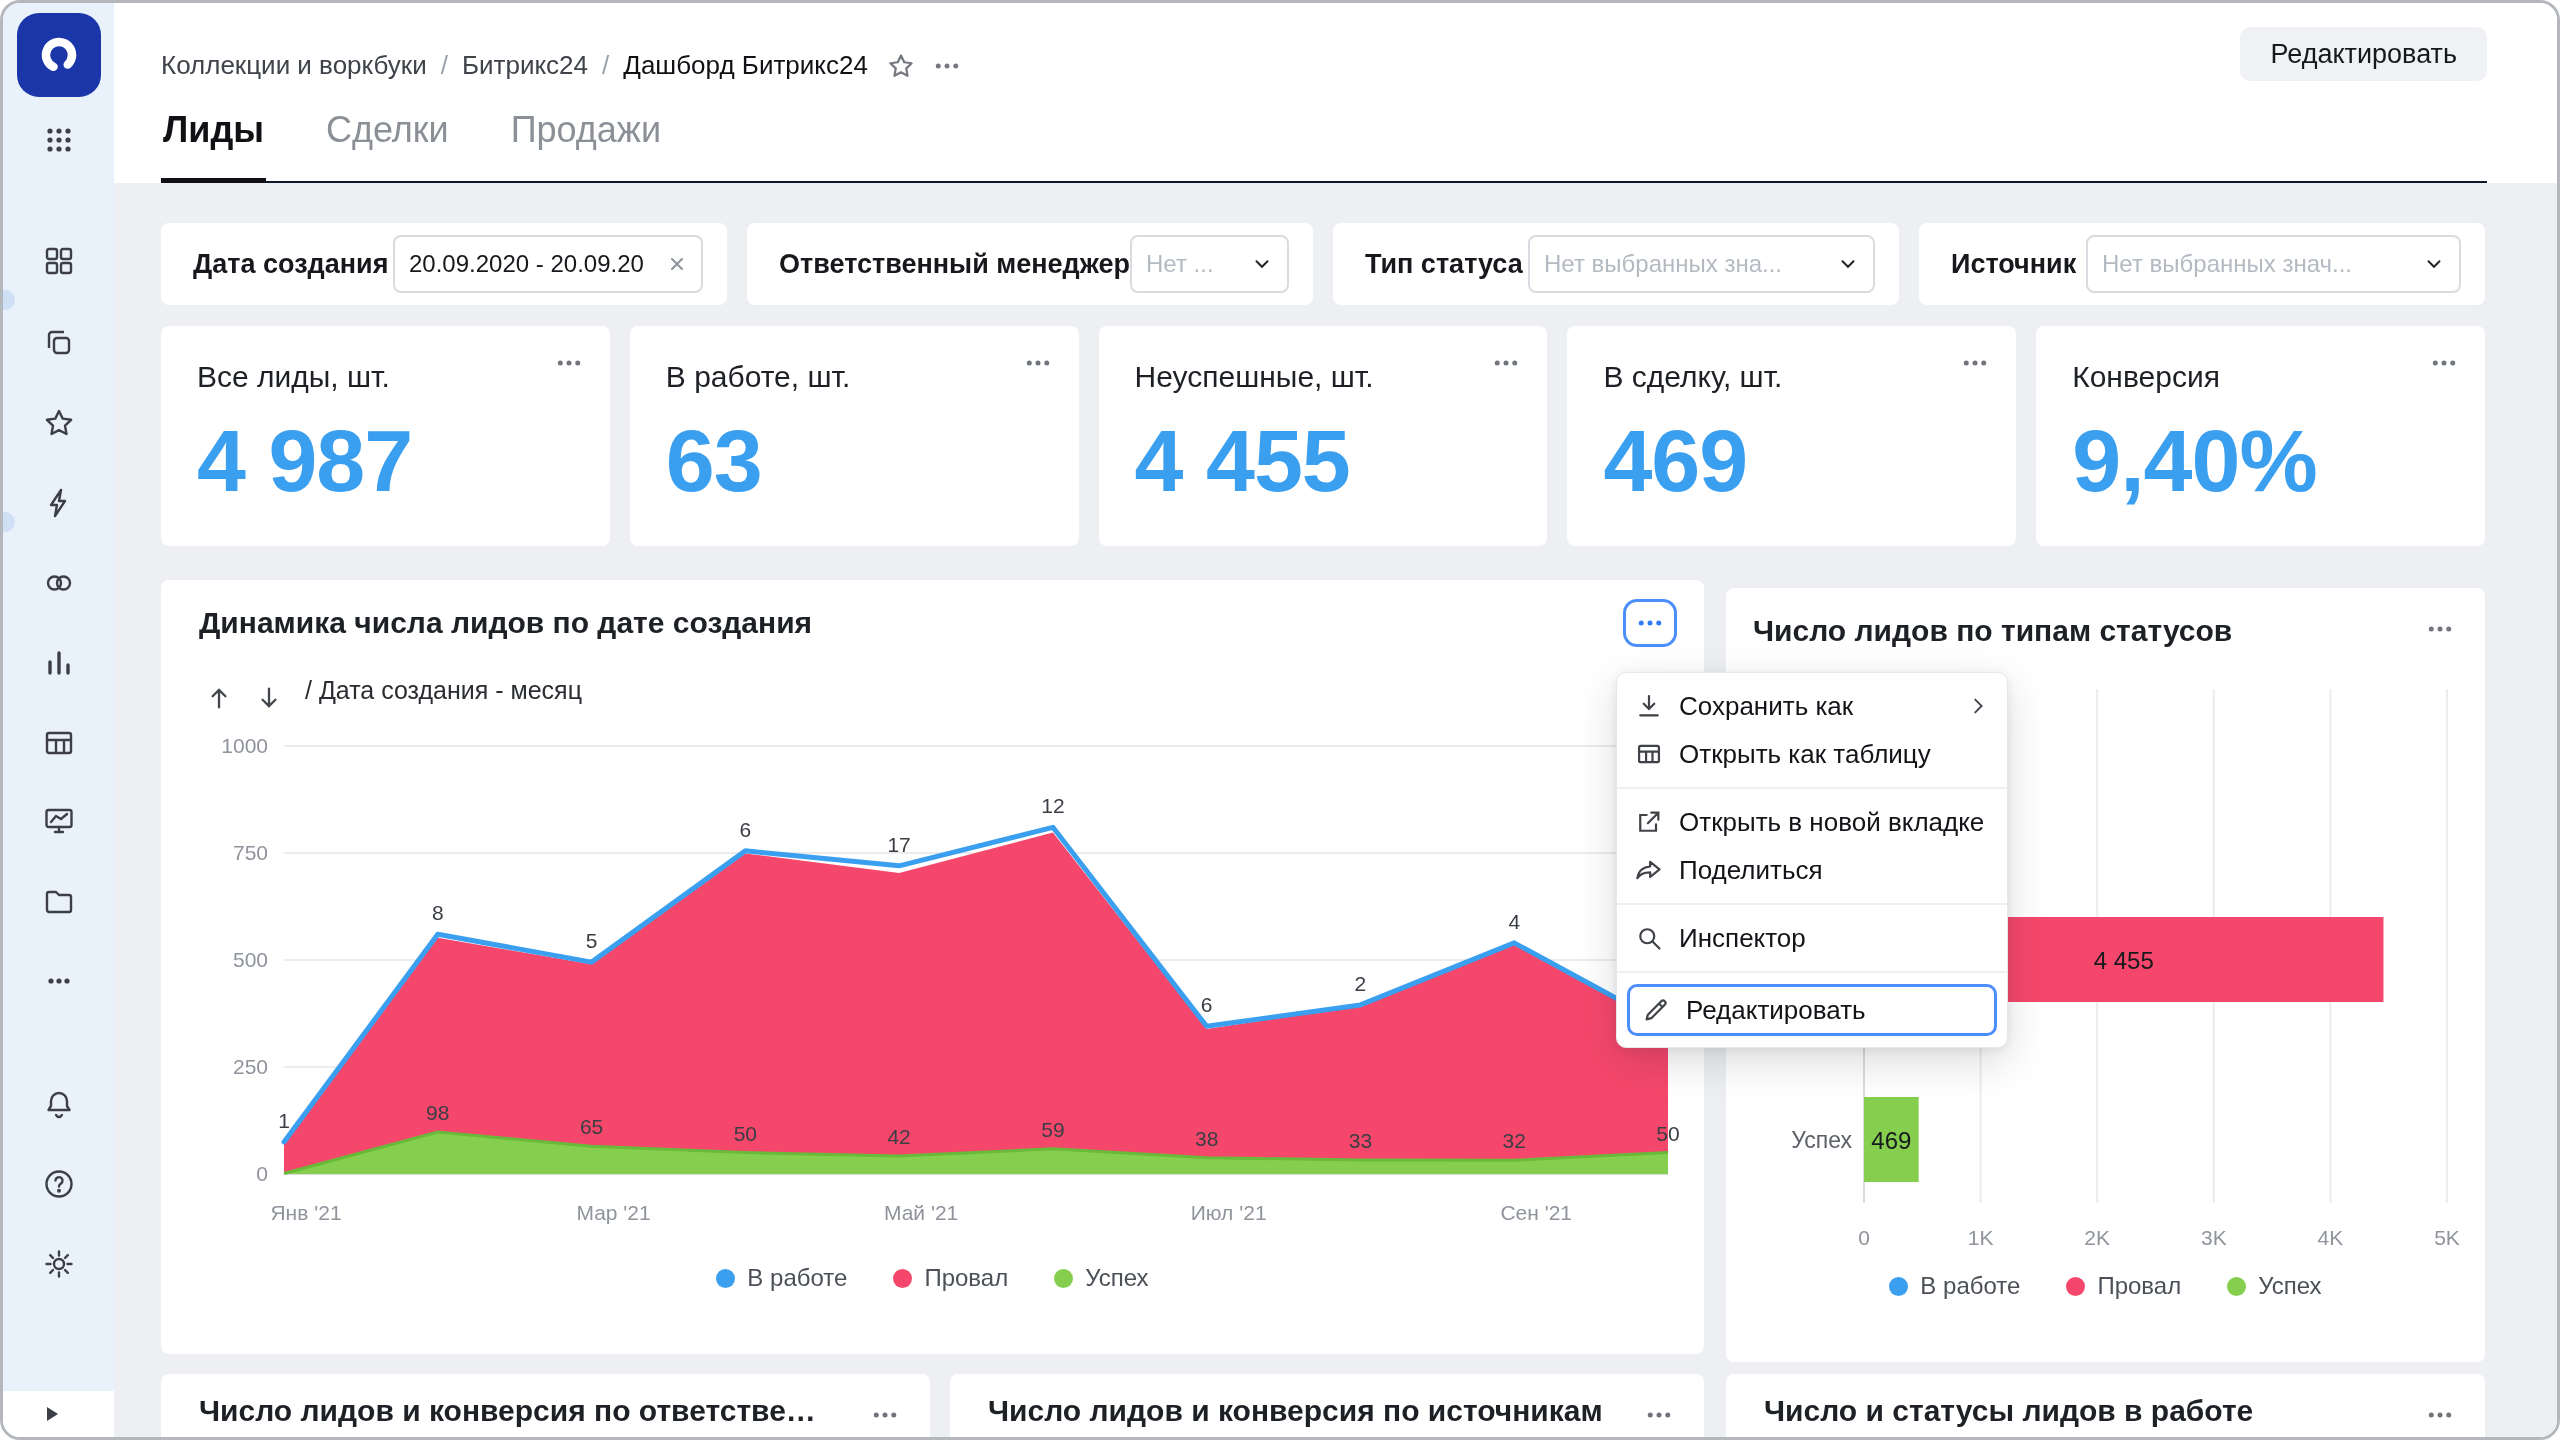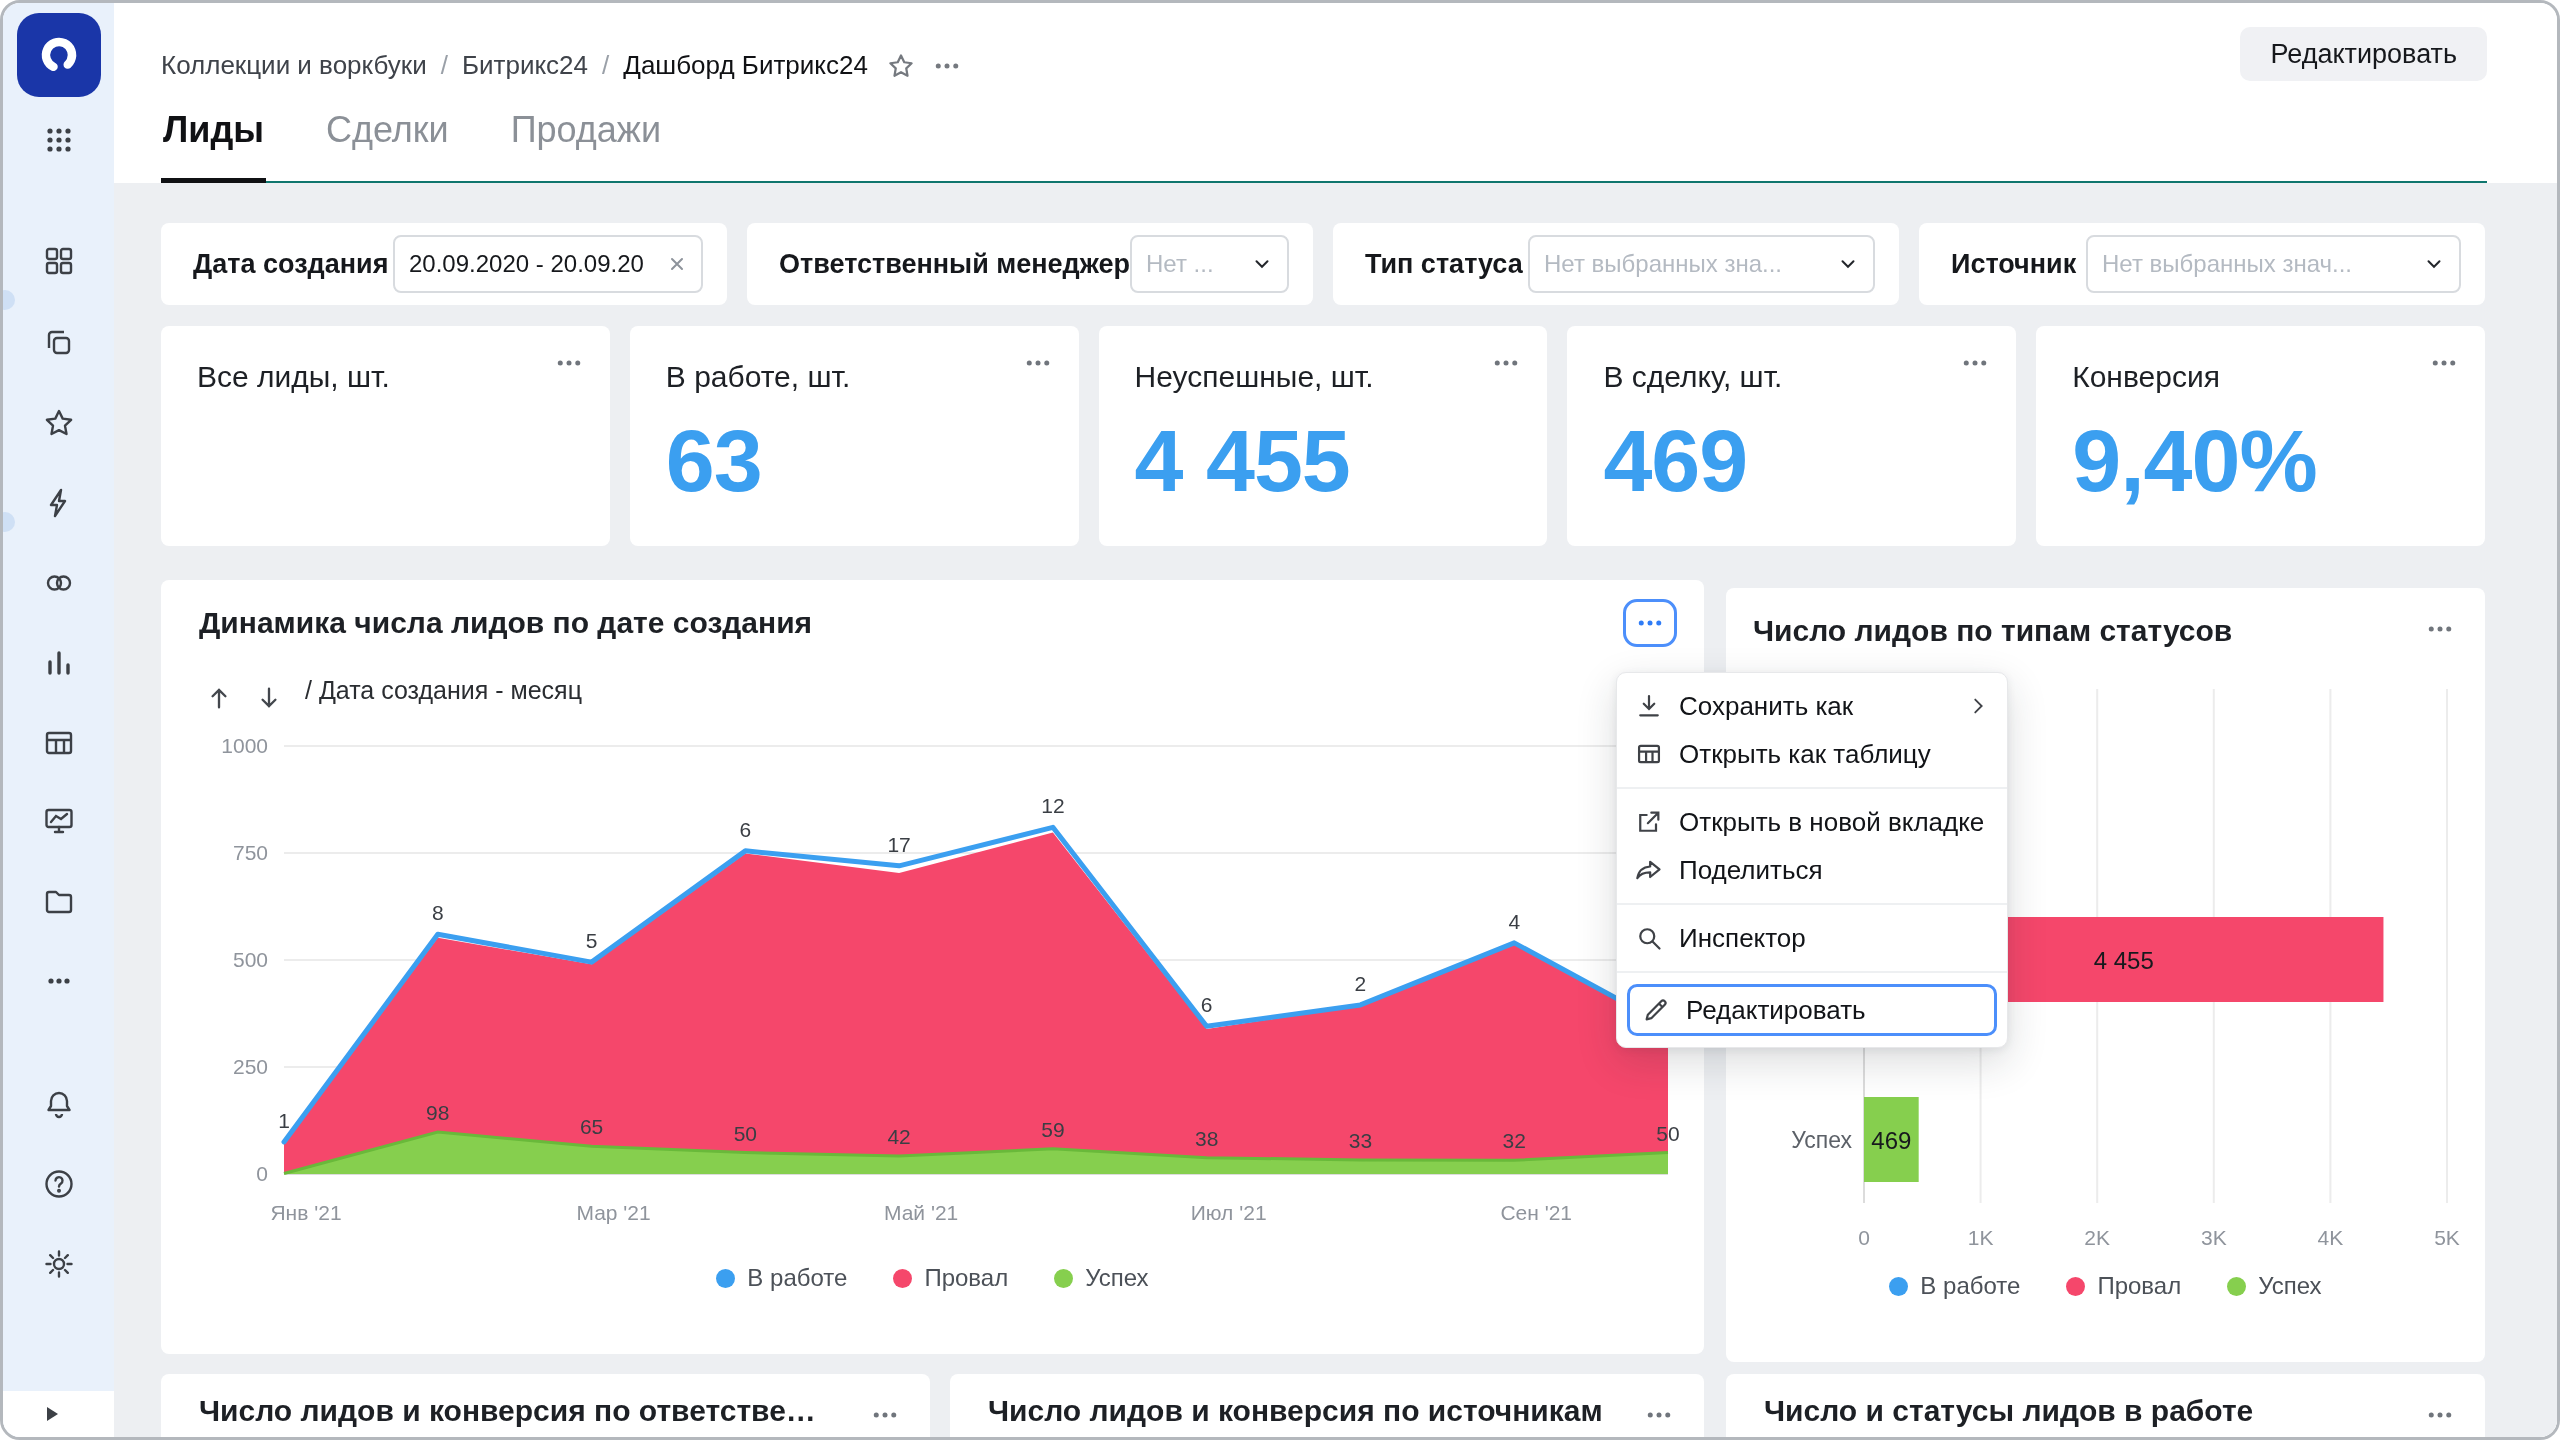--- a/index.html
+++ b/index.html
@@ -23,21 +23,21 @@
   .breadcrumb{display:flex;align-items:center;gap:14px;font-size:26px;color:#3f434a}
   .breadcrumb .crumb{cursor:pointer;white-space:nowrap}
   .breadcrumb .current{color:#101114}
   .breadcrumb .sep{color:#9aa0a8}
   .icon-btn{border:none;background:none;cursor:pointer;display:flex;align-items:center;justify-content:center;color:#75797f}
   .star-btn{margin-left:18px}
   .more-btn{margin-left:16px}
   .edit-btn{margin-left:auto;height:54px;padding:0 30px;border:none;border-radius:10px;background:#f0f1f4;
             font-size:27px;color:#16181c;cursor:pointer;white-space:nowrap}
 
-  .tabs{display:flex;gap:58px;height:102px;margin:0 70px 0 47px;border-bottom:2px solid #0f766e}
+  .tabs{display:flex;gap:58px;height:102px;margin:0 70px 0 47px;border-bottom:2px solid #0f172a}
   .tab{display:flex;align-items:center;font-size:36px;color:#8b9097;border-bottom:5px solid transparent;
        margin-bottom:-2px;cursor:pointer;padding:0 2px;white-space:nowrap}
   .tab.active{color:#101114;border-color:#101114;font-weight:700}
 
   .content{position:absolute;top:180px;left:0;right:0;bottom:0;background:#edeff2}
 
   
   .filters{position:absolute;left:47px;top:40px;width:2324px;height:82px;display:flex;gap:20px}
   .filter-card{flex:1;background:#fff;border-radius:8px;display:flex;align-items:center;padding:0 24px 0 32px;min-width:0}
   .filter-label{font-size:27px;font-weight:700;color:#16181c;white-space:nowrap}
@@ -292,20 +292,21 @@
                   <path d="M6 9l6 6 6-6"></path>
                 </svg>
             </span>
           </div>
         </div>
       </div>
 
       <div class="kpis">
         <div class="kpi-card">
           <div class="kpi-title">Все лиды, шт.</div>
+          <div class="kpi-value">4 987</div>
           <button class="card-dots">
               <svg width="30" height="30" viewBox="0 0 24 24" fill="currentColor">
                 <circle cx="5" cy="12" r="2"></circle>
                 <circle cx="12" cy="12" r="2"></circle>
                 <circle cx="19" cy="12" r="2"></circle>
               </svg>
             </button>
         </div>
         <div class="kpi-card">
           <div class="kpi-title">В работе, шт.</div>

